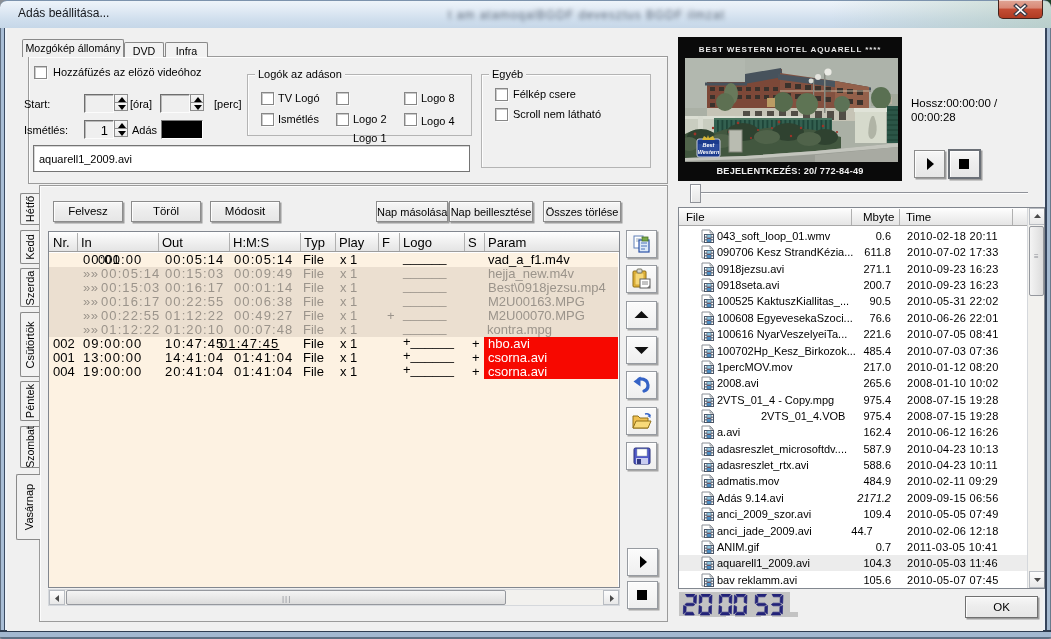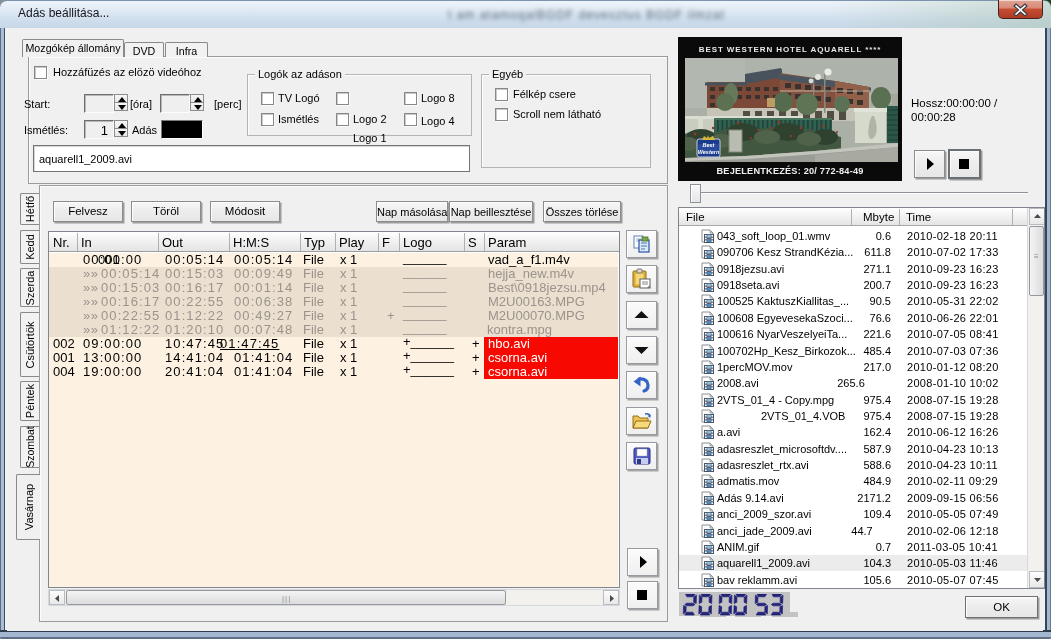--- a/index.html
+++ b/index.html
@@ -817,21 +817,21 @@
 <rect x="10.4" y="6" width="1.6" height="1.6"></rect>
               <rect x="10.4" y="8.7" width="1.6" height="1.6"></rect>
               <rect x="10.4" y="11.4" width="1.6" height="1.6"></rect>
             </g>
 <rect x="6.2" y="5.8" width="3.6" height="3" fill="#8cc4e0"></rect>
 <rect x="6.2" y="9.4" width="3.6" height="3.4" fill="#4a90c8"></rect>
 <rect x="6.2" y="8.8" width="3.6" height="1" fill="#7a4a55"></rect>
 </svg>
         </div>
         <span style="position:absolute; left:38px; top:2px;">2008.avi</span>
-        <span style="position:absolute; left:132px; top:2px; width:80px; text-align:center;">265.6</span>
+        <span style="position:absolute; left:132px; top:2px; width:80px; text-align:right;">265.6</span>
         <span style="position:absolute; left:228px; top:2px; letter-spacing:.3px;">2008-01-10 10:02</span>
       </div>
 <div style="position:absolute; left:0; top:183.6px; width:348px; height:16px; white-space:nowrap;">
         <div style="position:absolute; left:22px; top:1px; width:13px; height:14px;">
           <svg width="13" height="14" viewBox="0 0 13 14" style="position:absolute; left:0; top:0;">
 <path d="M1 1 L9 1 L12 4 L12 13 L1 13 Z" fill="#fff" stroke="#8a8f96" stroke-width="1"></path>
 <path d="M9 1 L9 4 L12 4 Z" fill="#d8dce2" stroke="#8a8f96" stroke-width=".8"></path>
 <rect x="3" y="5" width="10" height="9" fill="#4a5668"></rect>
 <g fill="#fff">
               <rect x="4" y="6" width="1.6" height="1.6"></rect>
@@ -978,21 +978,21 @@
 <rect x="10.4" y="6" width="1.6" height="1.6"></rect>
               <rect x="10.4" y="8.7" width="1.6" height="1.6"></rect>
               <rect x="10.4" y="11.4" width="1.6" height="1.6"></rect>
             </g>
 <rect x="6.2" y="5.8" width="3.6" height="3" fill="#8cc4e0"></rect>
 <rect x="6.2" y="9.4" width="3.6" height="3.4" fill="#4a90c8"></rect>
 <rect x="6.2" y="8.8" width="3.6" height="1" fill="#7a4a55"></rect>
 </svg>
         </div>
         <span style="position:absolute; left:38px; top:2px;">Adás 9.14.avi</span>
-        <span style="position:absolute; left:132px; top:2px; width:80px; text-align:right;">2171.2</span>
+        <span style="position:absolute; left:132px; top:2px; width:80px; text-align:right;font-style:italic;">2171.2</span>
         <span style="position:absolute; left:228px; top:2px; letter-spacing:.3px;">2009-09-15 06:56</span>
       </div>
 <div style="position:absolute; left:0; top:298.1px; width:348px; height:16px; white-space:nowrap;">
         <div style="position:absolute; left:22px; top:1px; width:13px; height:14px;">
           <svg width="13" height="14" viewBox="0 0 13 14" style="position:absolute; left:0; top:0;">
 <path d="M1 1 L9 1 L12 4 L12 13 L1 13 Z" fill="#fff" stroke="#8a8f96" stroke-width="1"></path>
 <path d="M9 1 L9 4 L12 4 Z" fill="#d8dce2" stroke="#8a8f96" stroke-width=".8"></path>
 <rect x="3" y="5" width="10" height="9" fill="#4a5668"></rect>
 <g fill="#fff">
               <rect x="4" y="6" width="1.6" height="1.6"></rect>

